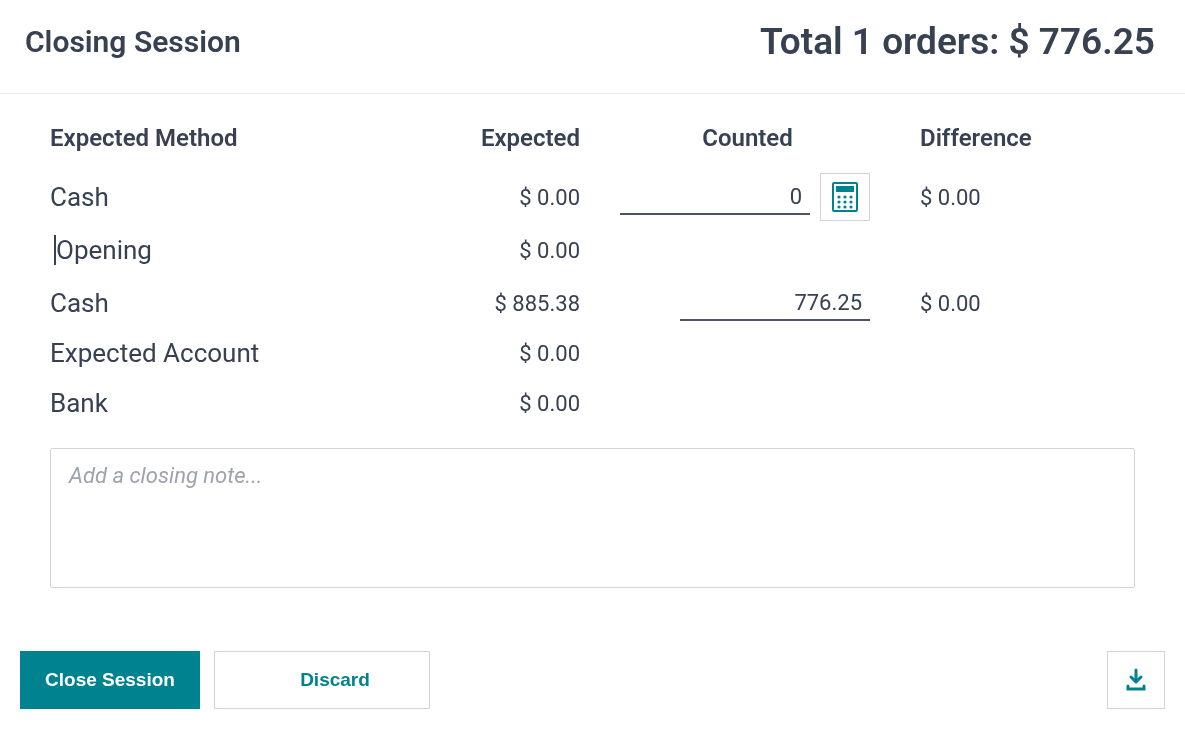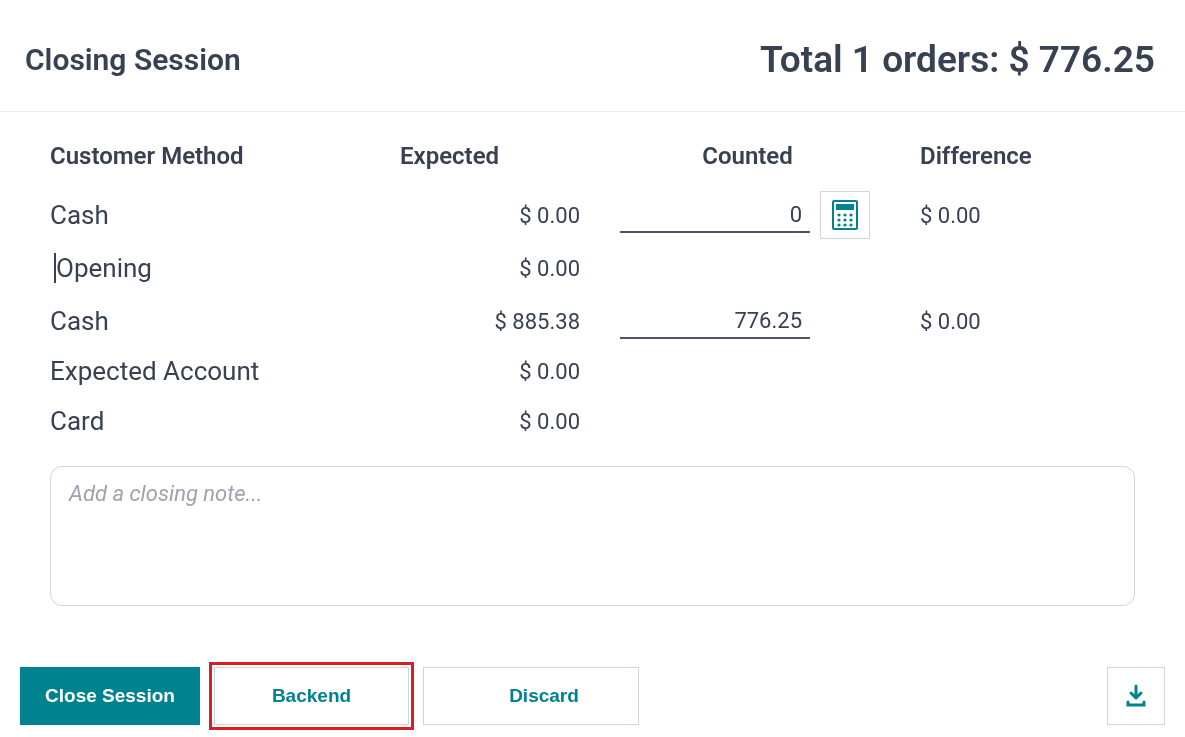--- a/index.html
+++ b/index.html
@@ -12,21 +12,21 @@
       background: #ffffff;
       color: #374151;
       width: 1185px;
       height: 737px;
       position: relative;
     }
     .header {
       display: flex;
       justify-content: space-between;
       align-items: center;
-      padding: 38px 25px 30px 25px;
+      padding: 20px 25px 30px 25px;
       border-bottom: 1px solid #ededed;
     }
     .title {
       font-size: 30px;
       font-weight: 600;
       color: #374151;
     }
     .total {
       font-size: 37px;
       font-weight: 600;
@@ -44,20 +44,21 @@
       grid-template-columns: 350px 200px 280px 200px;
       align-items: center;
       padding-bottom: 20px;
     }
     .th {
       font-size: 24px;
       font-weight: 600;
       color: #374151;
     }
     .th-expected {
+      text-align: right;
       padding-right: 20px;
     }
     .th-counted {
       text-align: center;
       padding-left: 15px;
     }
     .th-difference {
       text-align: left;
       padding-left: 40px;
     }
@@ -121,35 +122,35 @@
       min-height: 56px;
     }
     .note-area {
       margin-top: 20px;
       width: 100%;
     }
     .note-textarea {
       width: 100%;
       height: 140px;
       border: 1px solid #d1d5db;
-      border-radius: 12px;
+      border-radius: 2px;
       padding: 14px 18px;
       font-size: 22px;
       color: #6b7280;
       resize: none;
       outline: none;
       font-family: inherit;
     }
     .note-textarea::placeholder {
       color: #9ca3af;
       font-style: italic;
     }
     .footer {
       position: absolute;
-      bottom: 0;
+      bottom: 16px;
       left: 0;
       right: 0;
       display: flex;
       align-items: center;
       padding: 0 20px 12px 20px;
       gap: 14px;
     }
     .btn {
       height: 58px;
       display: flex;
@@ -191,21 +192,21 @@
 <body>
 
 <div class="header">
   <div class="title">Closing Session</div>
   <div class="total">Total 1 orders: $ 776.25</div>
 </div>
 
 <div class="content">
   <div class="table">
     <div class="table-header">
-      <div class="th">Customer Method</div>
+      <div class="th">Expected Method</div>
       <div class="th th-expected">Expected</div>
       <div class="th th-counted">Counted</div>
       <div class="th th-difference">Difference</div>
     </div>
 
     <div class="table-row">
       <div class="td-label">Cash</div>
       <div class="td-expected">$ 0.00</div>
       <div class="td-counted">
         <input class="counted-input" value="0" style="">
@@ -234,48 +235,47 @@
       <div class="td-label">Opening</div>
       <div class="td-expected">$ 0.00</div>
       <div></div>
       <div></div>
     </div>
 
     <div class="table-row">
       <div class="td-label">Cash</div>
       <div class="td-expected">$ 885.38</div>
       <div class="td-counted">
-        <input class="counted-input" style="margin-right: 60px;" value="776.25">
+        <input class="counted-input" style="" value="776.25">
       </div>
       <div class="td-difference">$ 0.00</div>
     </div>
 
     <div class="table-row">
       <div class="td-label">Expected Account</div>
       <div class="td-expected">$ 0.00</div>
       <div></div>
       <div></div>
     </div>
 
     <div class="table-row">
-      <div class="td-label">Card</div>
+      <div class="td-label">Bank</div>
       <div class="td-expected">$ 0.00</div>
       <div></div>
       <div></div>
     </div>
   </div>
 
   <div class="note-area">
     <textarea class="note-textarea" placeholder="Add a closing note..." style=""></textarea>
   </div>
 </div>
 
 <div class="footer">
   <button class="btn btn-primary">Close Session</button>
-  <button class="btn btn-backend">Backend</button>
   <button class="btn btn-discard">Discard</button>
   <button class="btn btn-download">
     <span>
       <svg width="24" height="24" viewBox="0 0 24 24" fill="#00838f">
         <path d="M12 2 L12 14 M12 14 L7 9 M12 14 L17 9" stroke="#00838f" stroke-width="3" stroke-linecap="round" fill="none"></path>
         <path d="M4 18 L4 21 L20 21 L20 18" stroke="#00838f" stroke-width="3" stroke-linecap="round" fill="none"></path>
       </svg>
     </span>
   </button>
 </div>

